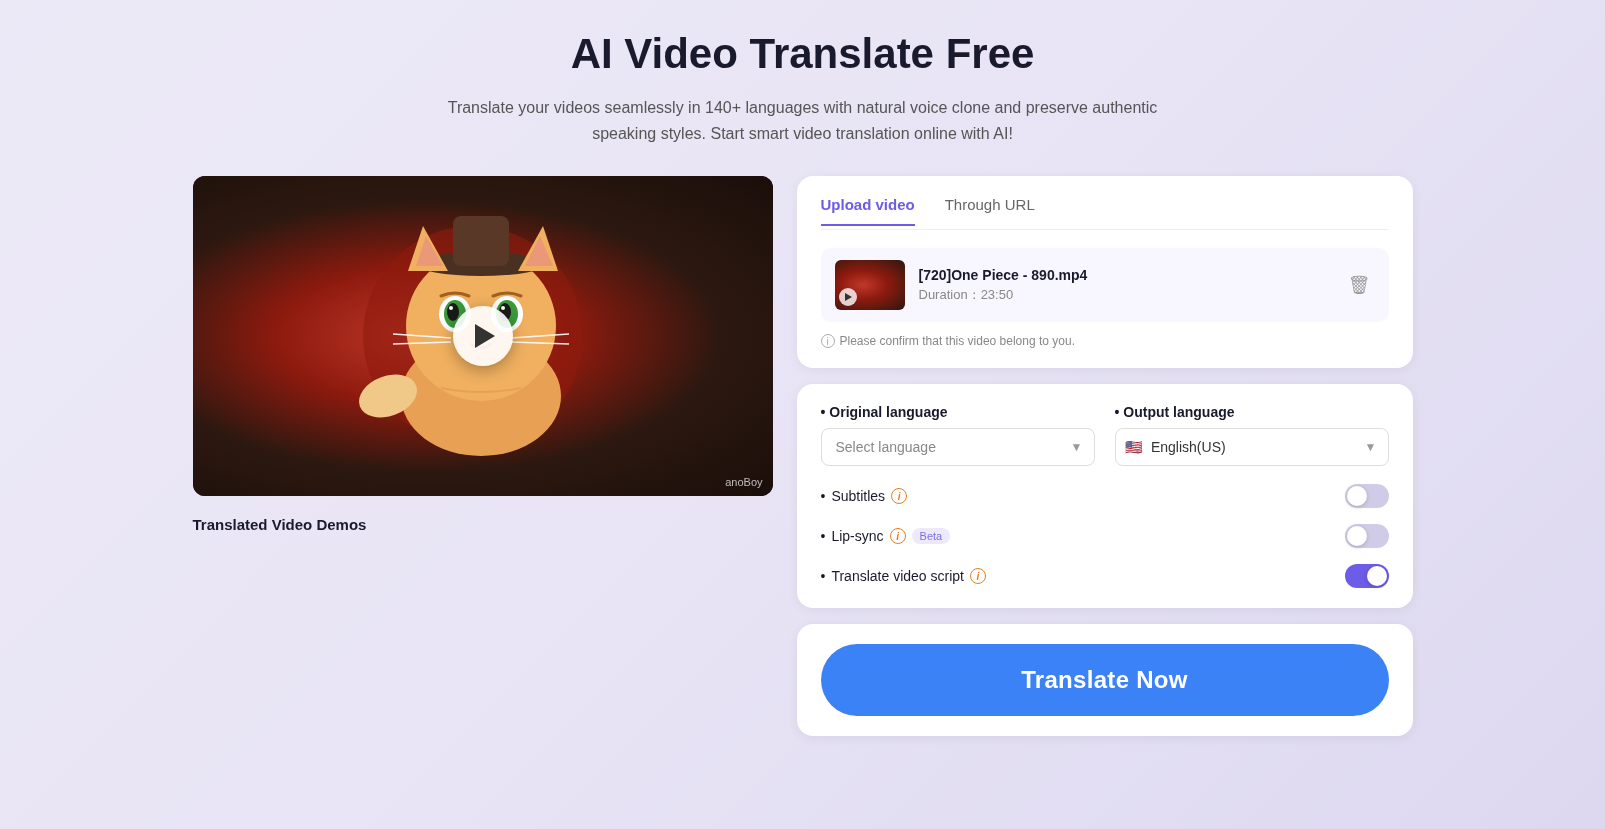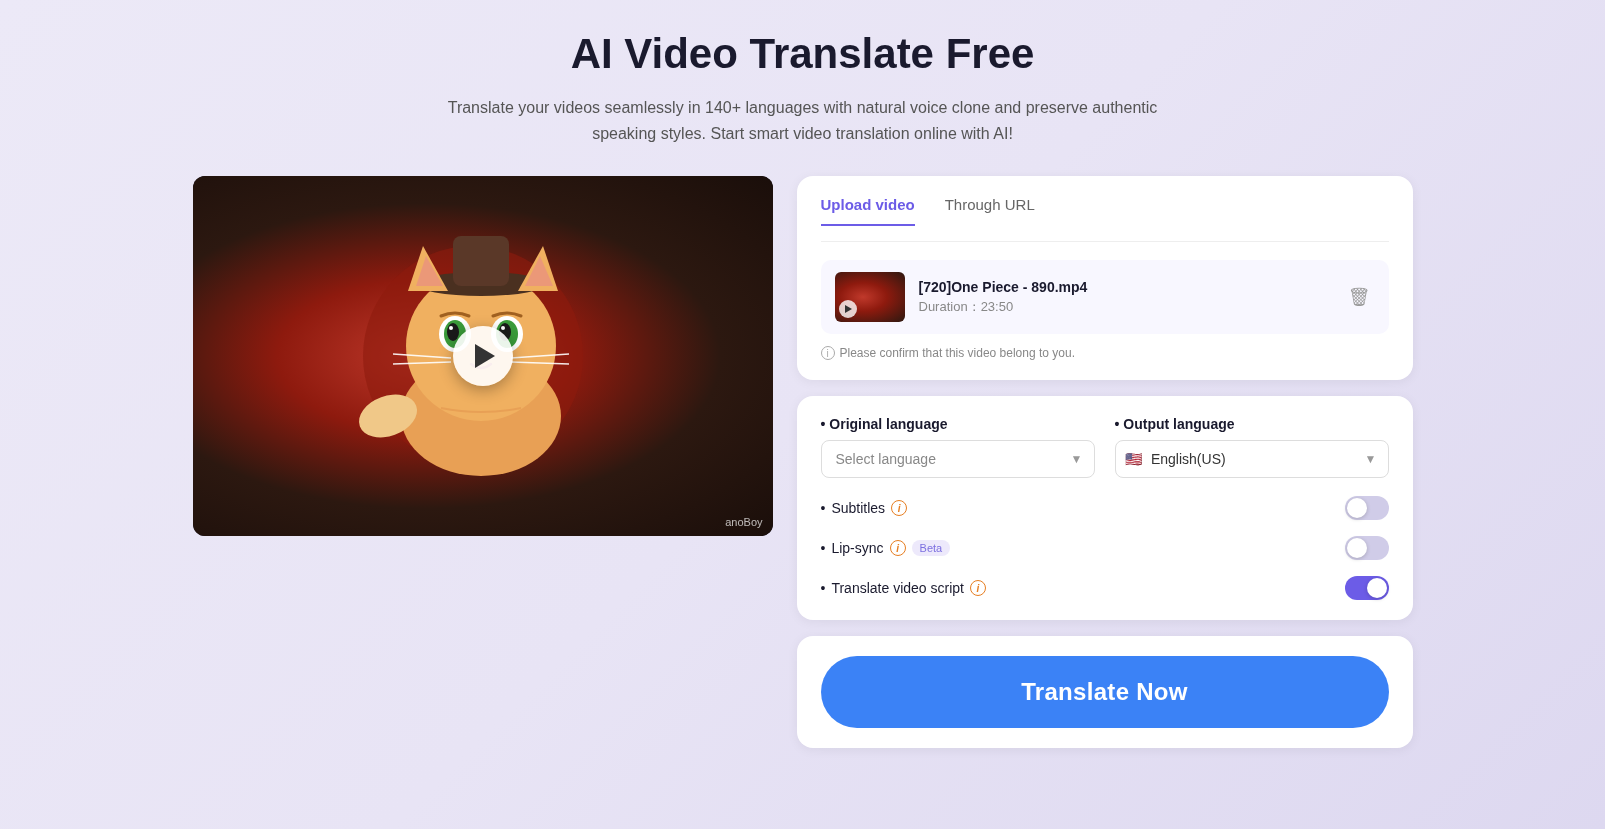--- a/index.html
+++ b/index.html
@@ -33,21 +33,21 @@
       display: flex;
       gap: 24px;
       align-items: flex-start;
     }
     .video-section {
       flex: 0 0 580px;
       position: relative;
     }
     .video-container {
       width: 580px;
-      height: 360px;
+      height: 320px;
       border-radius: 12px;
       overflow: hidden;
       background: #1a1a2e;
       position: relative;
       display: flex;
       align-items: center;
       justify-content: center;
     }
     .video-bg {
       width: 100%;
@@ -107,21 +107,21 @@
       background: white;
       border-radius: 16px;
       padding: 20px 24px;
       box-shadow: 0 2px 12px rgba(0,0,0,0.06);
     }
     .tabs {
       display: flex;
       gap: 30px;
       margin-bottom: 18px;
       border-bottom: 1px solid #eee;
-      padding-bottom: 16px;
+      padding-bottom: 4px;
     }
     .tab {
       padding-bottom: 12px;
       font-size: 15px;
       cursor: pointer;
       color: #666;
       position: relative;
     }
     .tab.active {
       color: #6c5ce7;
@@ -417,20 +417,21 @@
             <path d="M108,192 Q148,200 188,192" stroke="#e8a055" stroke-width="2" fill="none"></path>
 
             <ellipse cx="55" cy="200" rx="30" ry="20" fill="#f0c888" transform="rotate(-20,55,200)"></ellipse>
           </svg>
         </div>
         <div class="play-button">
           <div class="play-icon"></div>
         </div>
         <span class="watermark">anoBoy</span>
       </div>
+      <div class="translated-demos-label">Translated Video Demos</div>
     </div>
 
     <div class="right-panel">
 
       <div class="card">
         <div class="tabs">
           <div class="tab active">Upload video</div>
           <div class="tab">Through URL</div>
         </div>
         <div class="file-row">

